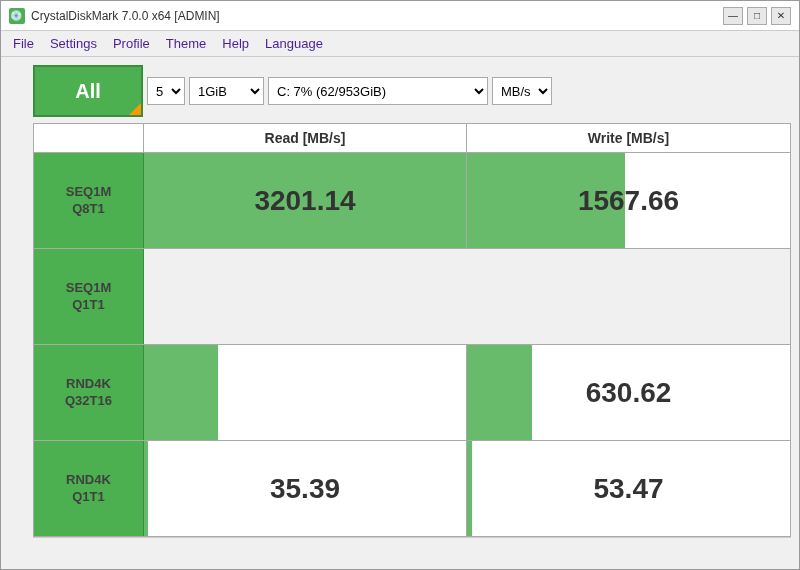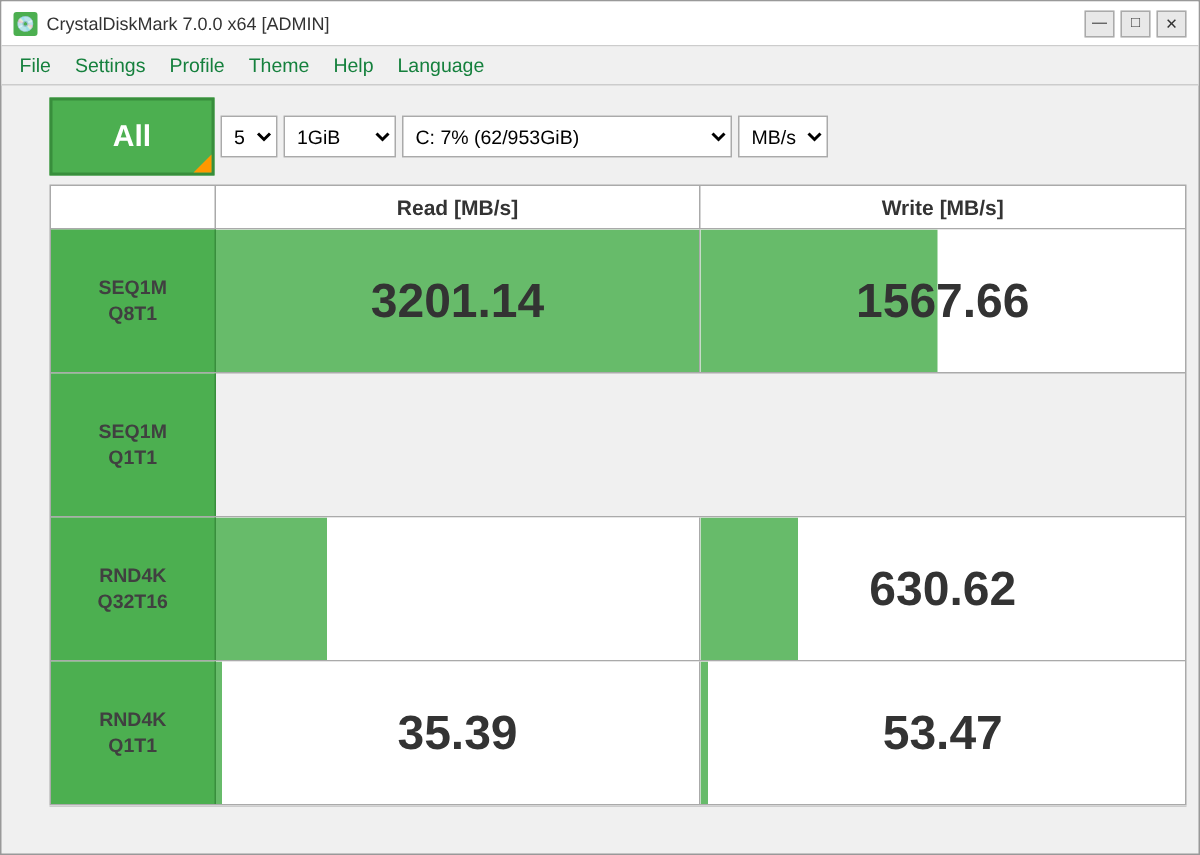--- a/index.html
+++ b/index.html
@@ -79,21 +79,21 @@
       align-items: center;
       padding: 0 4px;
       border-bottom: 1px solid #ccc;
       flex-shrink: 0;
     }
 
     .menu-item {
       padding: 3px 8px;
       font-size: 13px;
       cursor: pointer;
-      color: #15803d;
+      color: #4c1d95;
     }
 
     .main-content {
       flex: 1;
       padding: 8px;
       display: flex;
       flex-direction: column;
       gap: 0;
       margin-left: 24px;
     }
@@ -213,21 +213,21 @@
       left: 0;
       top: 0;
       bottom: 0;
       background: #4CAF50;
       opacity: 0.85;
     }
 
     .value-text {
       position: relative;
       z-index: 1;
-      font-size: 32px;
+      font-size: 28px;
       font-weight: bold;
       color: #333;
     }
 
     .status-bar {
       height: 24px;
       background: #f0f0f0;
       border-top: 1px solid #ccc;
       display: flex;
       align-items: center;

